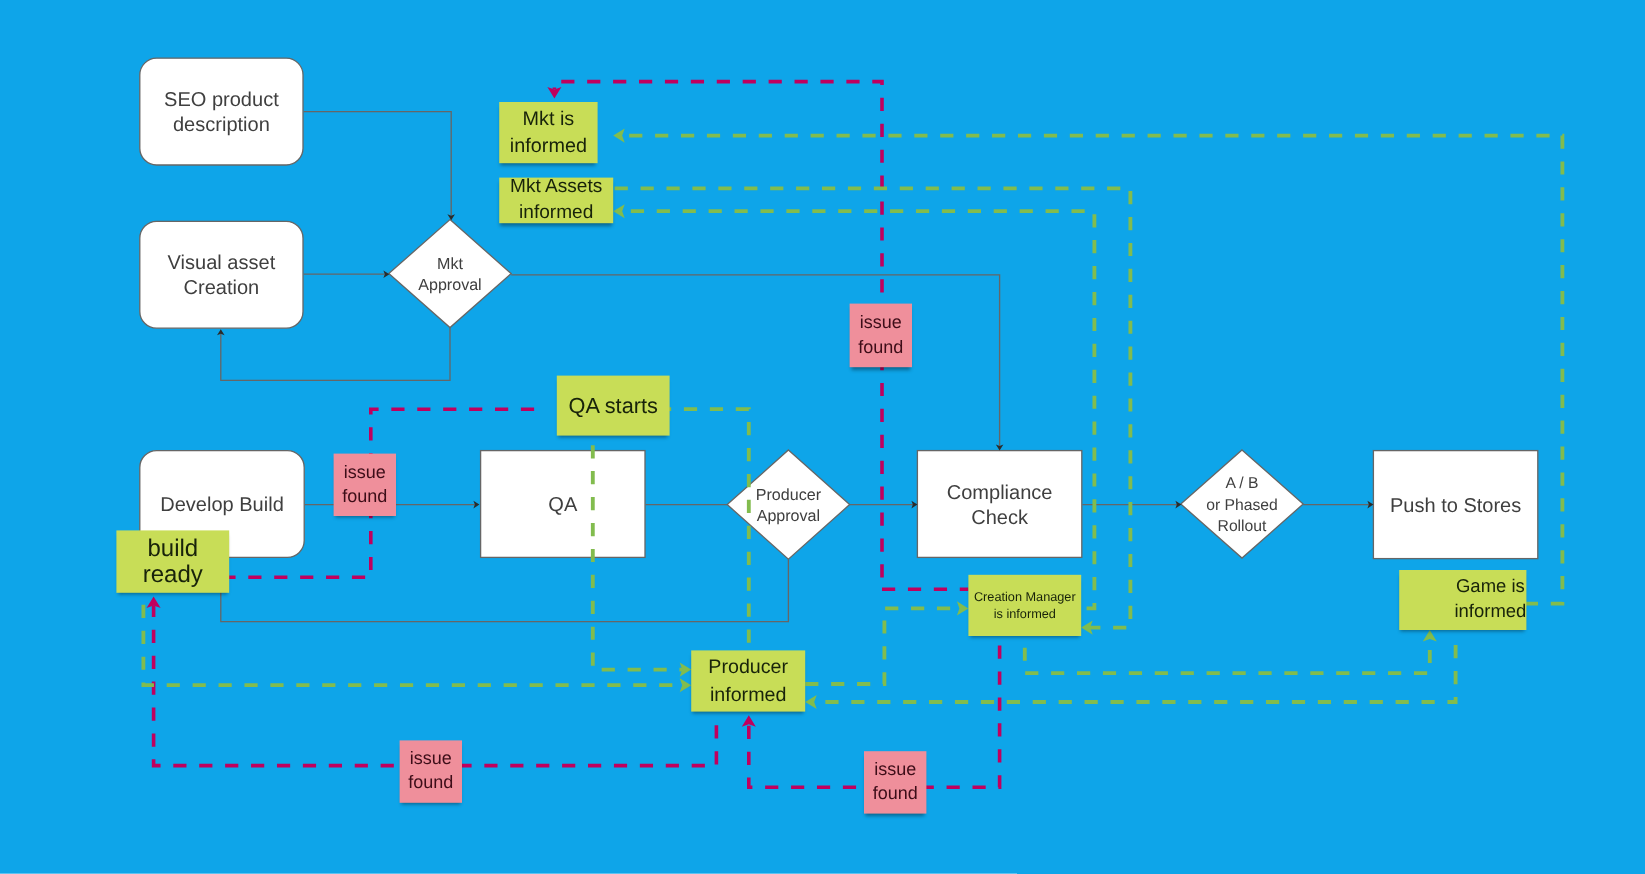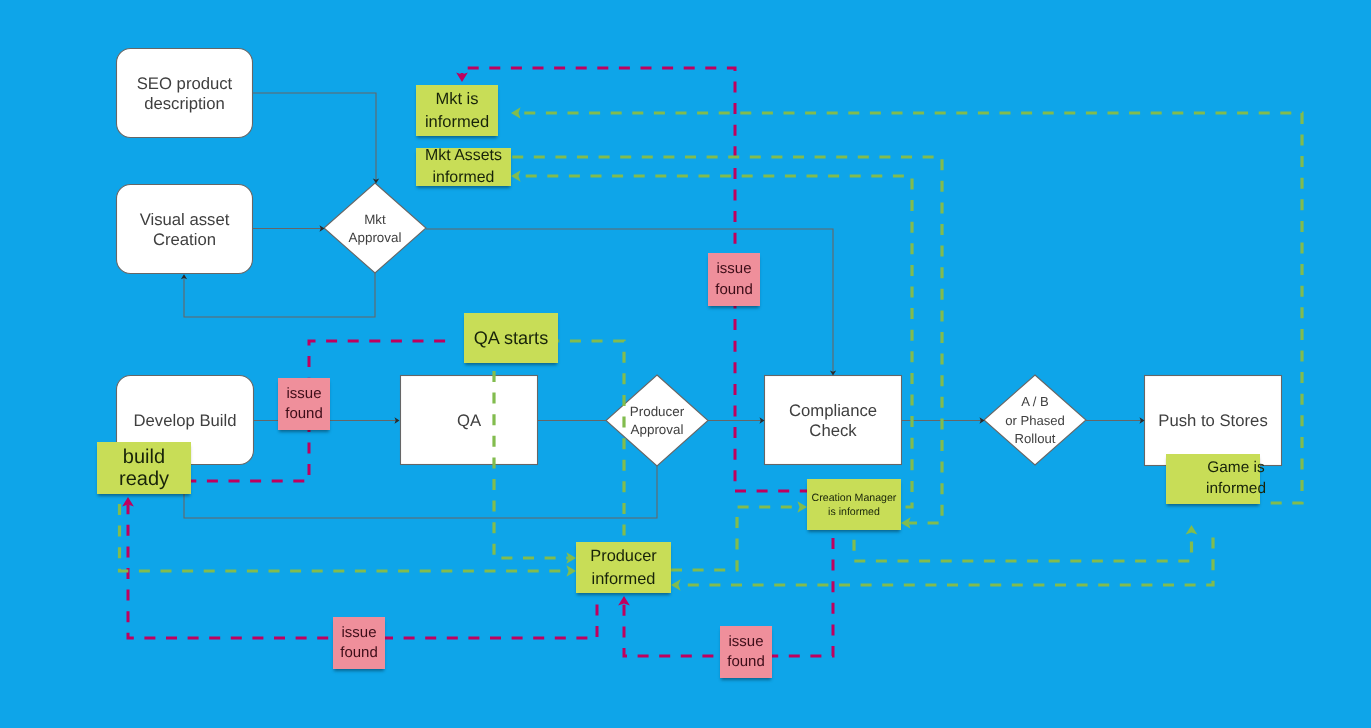--- a/index.html
+++ b/index.html
@@ -179,21 +179,21 @@
       </div>
       <div class="note green" style="left: 72px; top: 442px; width: 94px; height: 52px; font-size: 20px; line-height: 22px; margin-left: 25px;">
         <span><span>build ready</span></span>
       </div>
       <div class="note green" style="left: 807px; top: 479px; width: 94px; height: 51px; font-size: 10.6px; line-height: 14px;">
         <span><span>Creation Manager</span><br><span>is informed</span></span>
       </div>
       <div class="note green" style="left: 576px; top: 542px; width: 95px; height: 51px; font-size: 16.4px; line-height: 22.2px;">
         <span><span>Producer</span><br><span>informed</span></span>
       </div>
-      <div class="note green" style="left: 1166px; top: 454px; width: 94px; height: 50px; font-size: 15.4px; line-height: 20.6px; padding-left: 46px;">
+      <div class="note green" style="left: 1166px; top: 475px; width: 106px; height: 50px; font-size: 15.4px; line-height: 20.6px; padding-left: 46px;">
         <span><span>Game is</span><br><span>informed</span></span>
       </div>
       <div class="note pink" style="left: 278px; top: 378px; width: 52px; height: 52px; font-size: 15px; line-height: 20.4px;">
         <span><span>issue</span><br><span>found</span></span>
       </div>
       <div class="note pink" style="left: 708px; top: 253px; width: 52px; height: 53px; font-size: 15px; line-height: 20.4px;">
         <span><span>issue</span><br><span>found</span></span>
       </div>
       <div class="note pink" style="left: 333px; top: 617px; width: 52px; height: 52px; font-size: 15px; line-height: 20.4px;">
         <span><span>issue</span><br><span>found</span></span>

